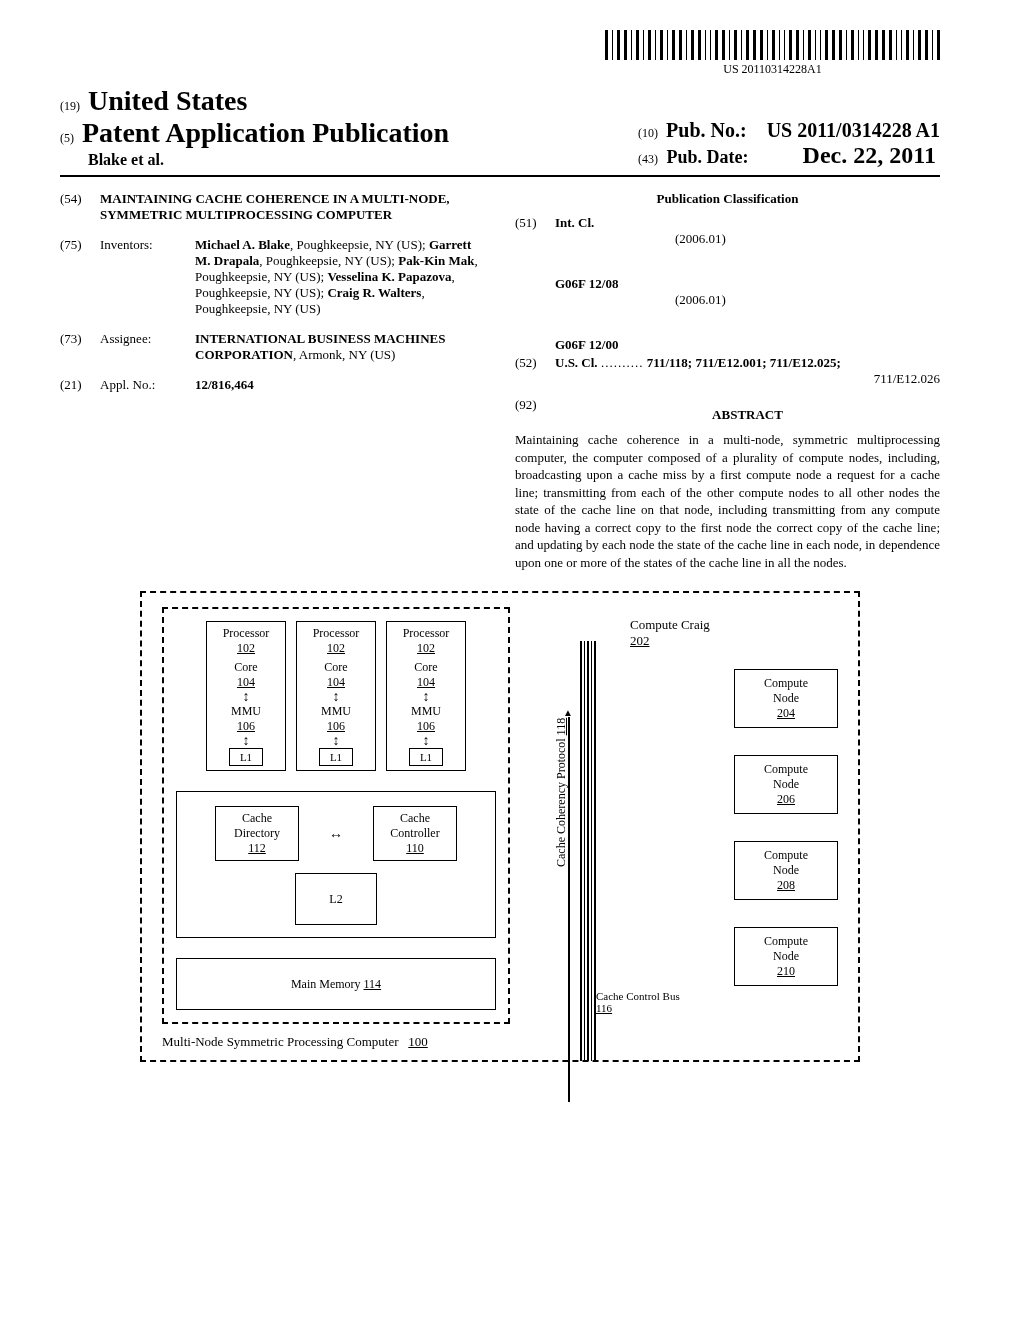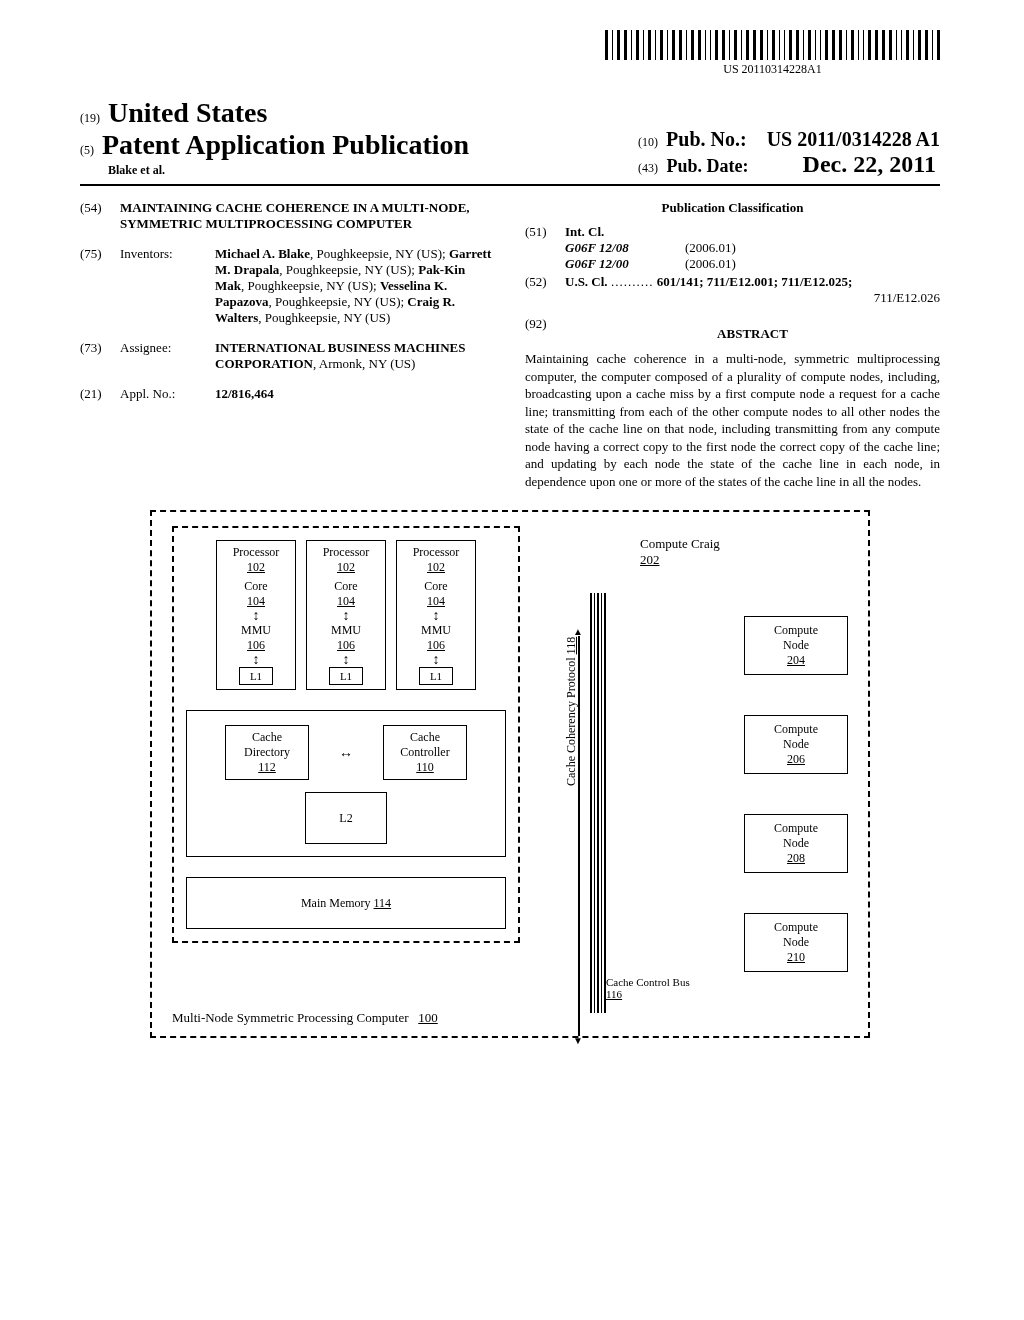--- a/index.html
+++ b/index.html
@@ -5,21 +5,21 @@
   body {
     margin: 0;
     padding: 0;
     font-family: "Times New Roman", serif;
     background: #fff;
     color: #000;
     width: 1024px;
   }
   .page {
     width: 1000px;
-    padding: 30px 60px 40px 80px;
+    padding: 30px 60px 40px 60px;
     box-sizing: border-box;
   }
   .barcode-area {
     display: flex;
     justify-content: flex-end;
     margin-bottom: 4px;
   }
   .barcode {
     display: flex;
     flex-direction: column;
@@ -37,37 +37,37 @@
     width: 2px;
   }
   .barcode-bars span.thin { width: 1px; }
   .barcode-bars span.thick { width: 3px; }
   .barcode-bars span.gap { background: #fff; width: 2px; }
   .barcode-text {
     font-size: 12px;
     margin-top: 2px;
   }
   .header-block {
-    margin-top: 20px;
+    margin-top: 8px;
   }
   .header-row {
     display: flex;
     justify-content: space-between;
     align-items: flex-end;
   }
   .header-left .country {
     font-size: 28px;
     font-weight: bold;
   }
   .header-left .pub-type {
     font-size: 28px;
     font-weight: bold;
   }
   .header-left .authors {
-    font-size: 12px;
+    font-size: 16px;
     font-weight: bold;
     margin-top: 2px;
   }
   .header-right {
     text-align: left;
   }
   .header-right .pub-no {
     font-size: 20px;
     font-weight: bold;
   }
@@ -130,23 +130,23 @@
     width: 40px;
     flex-shrink: 0;
   }
   .cl-body {
     flex: 1;
   }
   .cl-inner-row {
     display: flex;
   }
   .cl-class {
-    font-style: italic;
     font-weight: bold;
     width: 120px;
+    margin-top: 45px;
   }
   .cl-year {
     flex: 1;
   }
   .us-cl {
     text-align: justify;
   }
   .us-cl-extra {
     text-align: right;
   }
@@ -260,23 +260,23 @@
   .compute-node-label {
     font-size: 13px;
     text-align: left;
     margin-left: 80px;
     margin-bottom: 6px;
   }
   .compute-node-label .sub { text-decoration: underline; }
   .node-stack {
     display: flex;
     flex-direction: column;
-    gap: 40px;
+    gap: 27px;
     align-items: flex-end;
-    margin-top: 48px;
+    margin-top: 20px;
   }
   .node-box {
     border: 1.5px solid #000;
     width: 90px;
     padding: 6px;
     text-align: center;
     font-size: 12px;
   }
   .node-box .sub { text-decoration: underline; }
   .bus-area {
@@ -549,21 +549,21 @@
           </div>
         </div>
       </div>
 
       <div class="cl-row">
         <div class="cl-code">(52)</div>
         <div class="cl-body">
           <div class="us-cl">
             <b>U.S. Cl.</b>
             <span class="dotted-leader">..........</span>
-            <b>601/141; 711/E12.001; 711/E12.025;</b>
+            <b>711/118; 711/E12.001; 711/E12.025;</b>
           </div>
           <div class="us-cl-extra">711/E12.026</div>
         </div>
       </div>
 
       <div class="cl-row" style="margin-top:10px;">
         <div class="cl-code">(92)</div>
         <div class="cl-body abstract-header">ABSTRACT</div>
       </div>
       <div class="abstract-text">Maintaining cache coherence in a multi-node, symmetric multiprocessing computer, the computer composed of a plurality of compute nodes, including, broadcasting upon a cache miss by a first compute node a request for a cache line; transmitting from each of the other compute nodes to all other nodes the state of the cache line on that node, including transmitting from any compute node having a correct copy to the first node the correct copy of the cache line; and updating by each node the state of the cache line in each node, in dependence upon one or more of the states of the cache line in all the nodes.</div>

